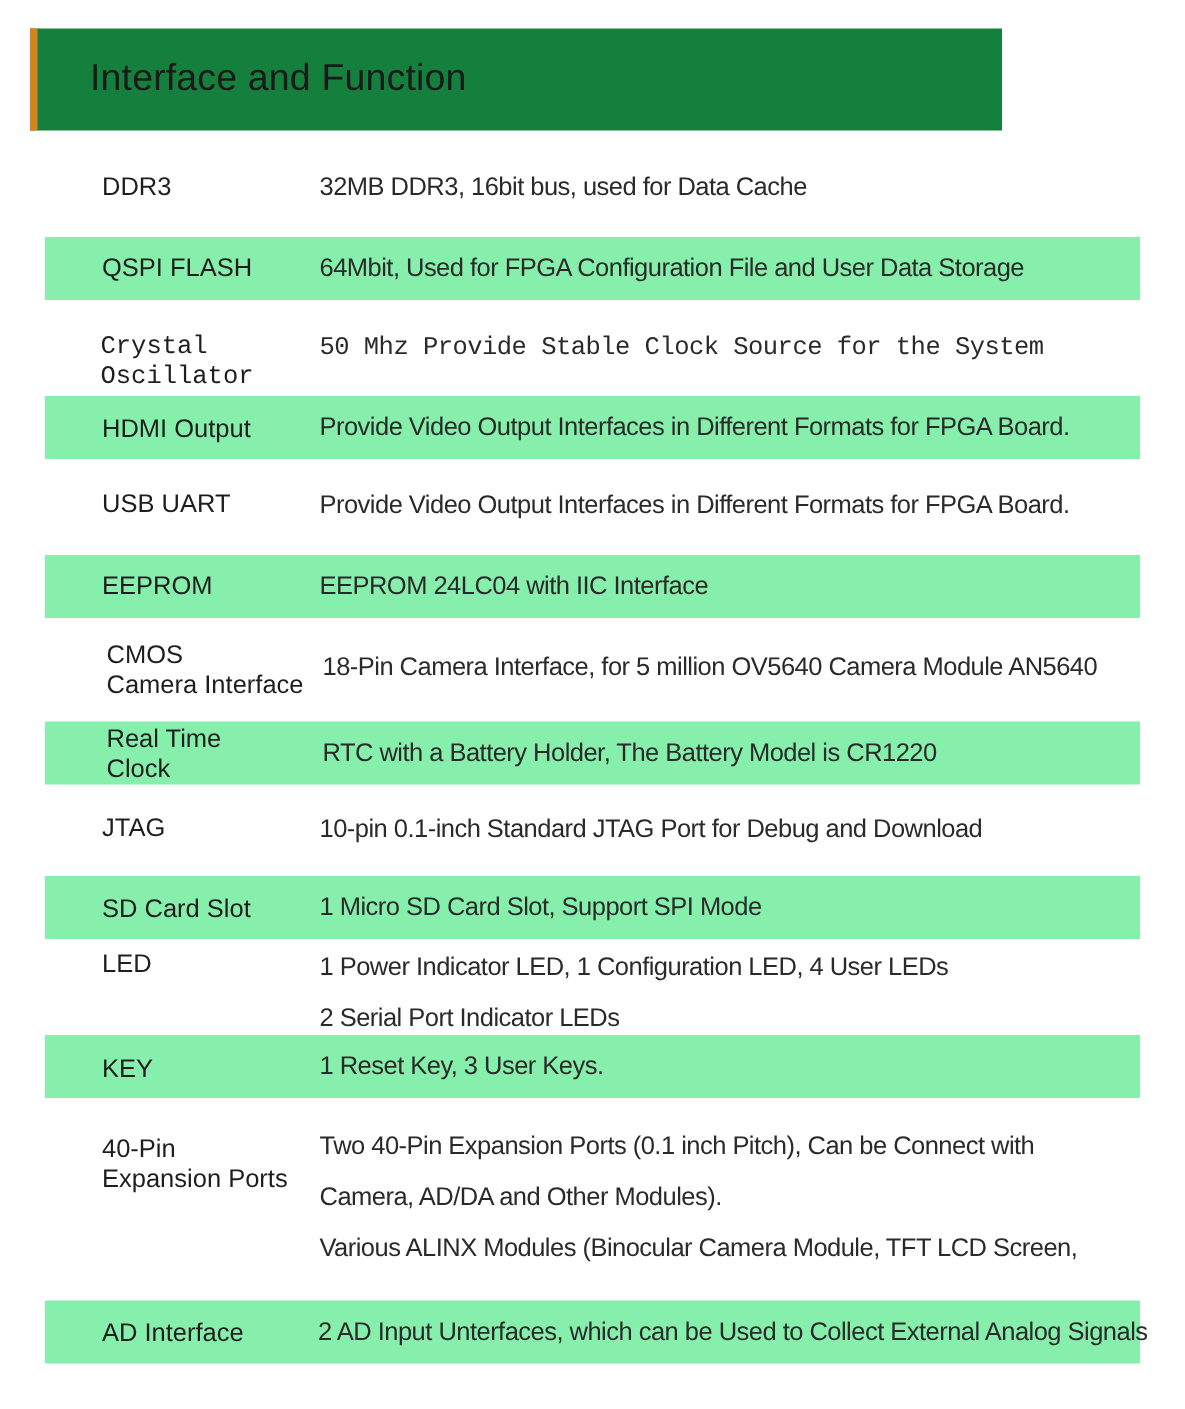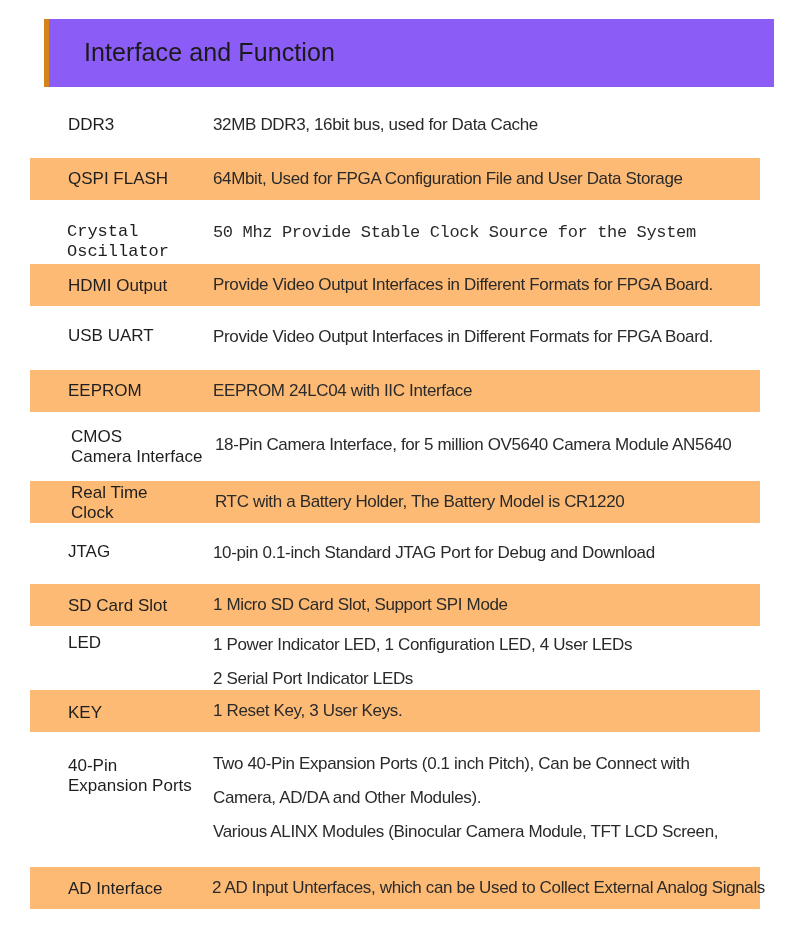--- a/index.html
+++ b/index.html
@@ -10,44 +10,44 @@
     body {
       width: 790px;
       height: 939px;
       position: relative;
       overflow: hidden;
       font-family: "Liberation Sans", "DejaVu Sans", sans-serif;
       color: #1e1e1e;
     }
     .section-header {
       position: absolute;
-      left: 44px;
+      left: 20px;
       top: 19px;
-      width: 730px;
+      width: 648px;
       height: 68px;
-      background: #8b5cf6;
+      background: #15803d;
       box-sizing: border-box;
       border-left: 5px solid #d4841d;
     }
     .section-title {
       position: absolute;
       left: 35px;
       top: 19px;
       font-size: 25px;
       color: #1a1a1a;
       letter-spacing: 0.1px;
       white-space: nowrap;
     }
     .spec-row {
       position: absolute;
       left: 30px;
       width: 730px;
     }
     .spec-row.gray {
-      background: #fdba74;
+      background: #86efac;
     }
     .spec-label {
       position: absolute;
       left: 38px;
       font-size: 17px;
       line-height: 20px;
       color: #1e1e1e;
       white-space: nowrap;
     }
     .spec-value {

